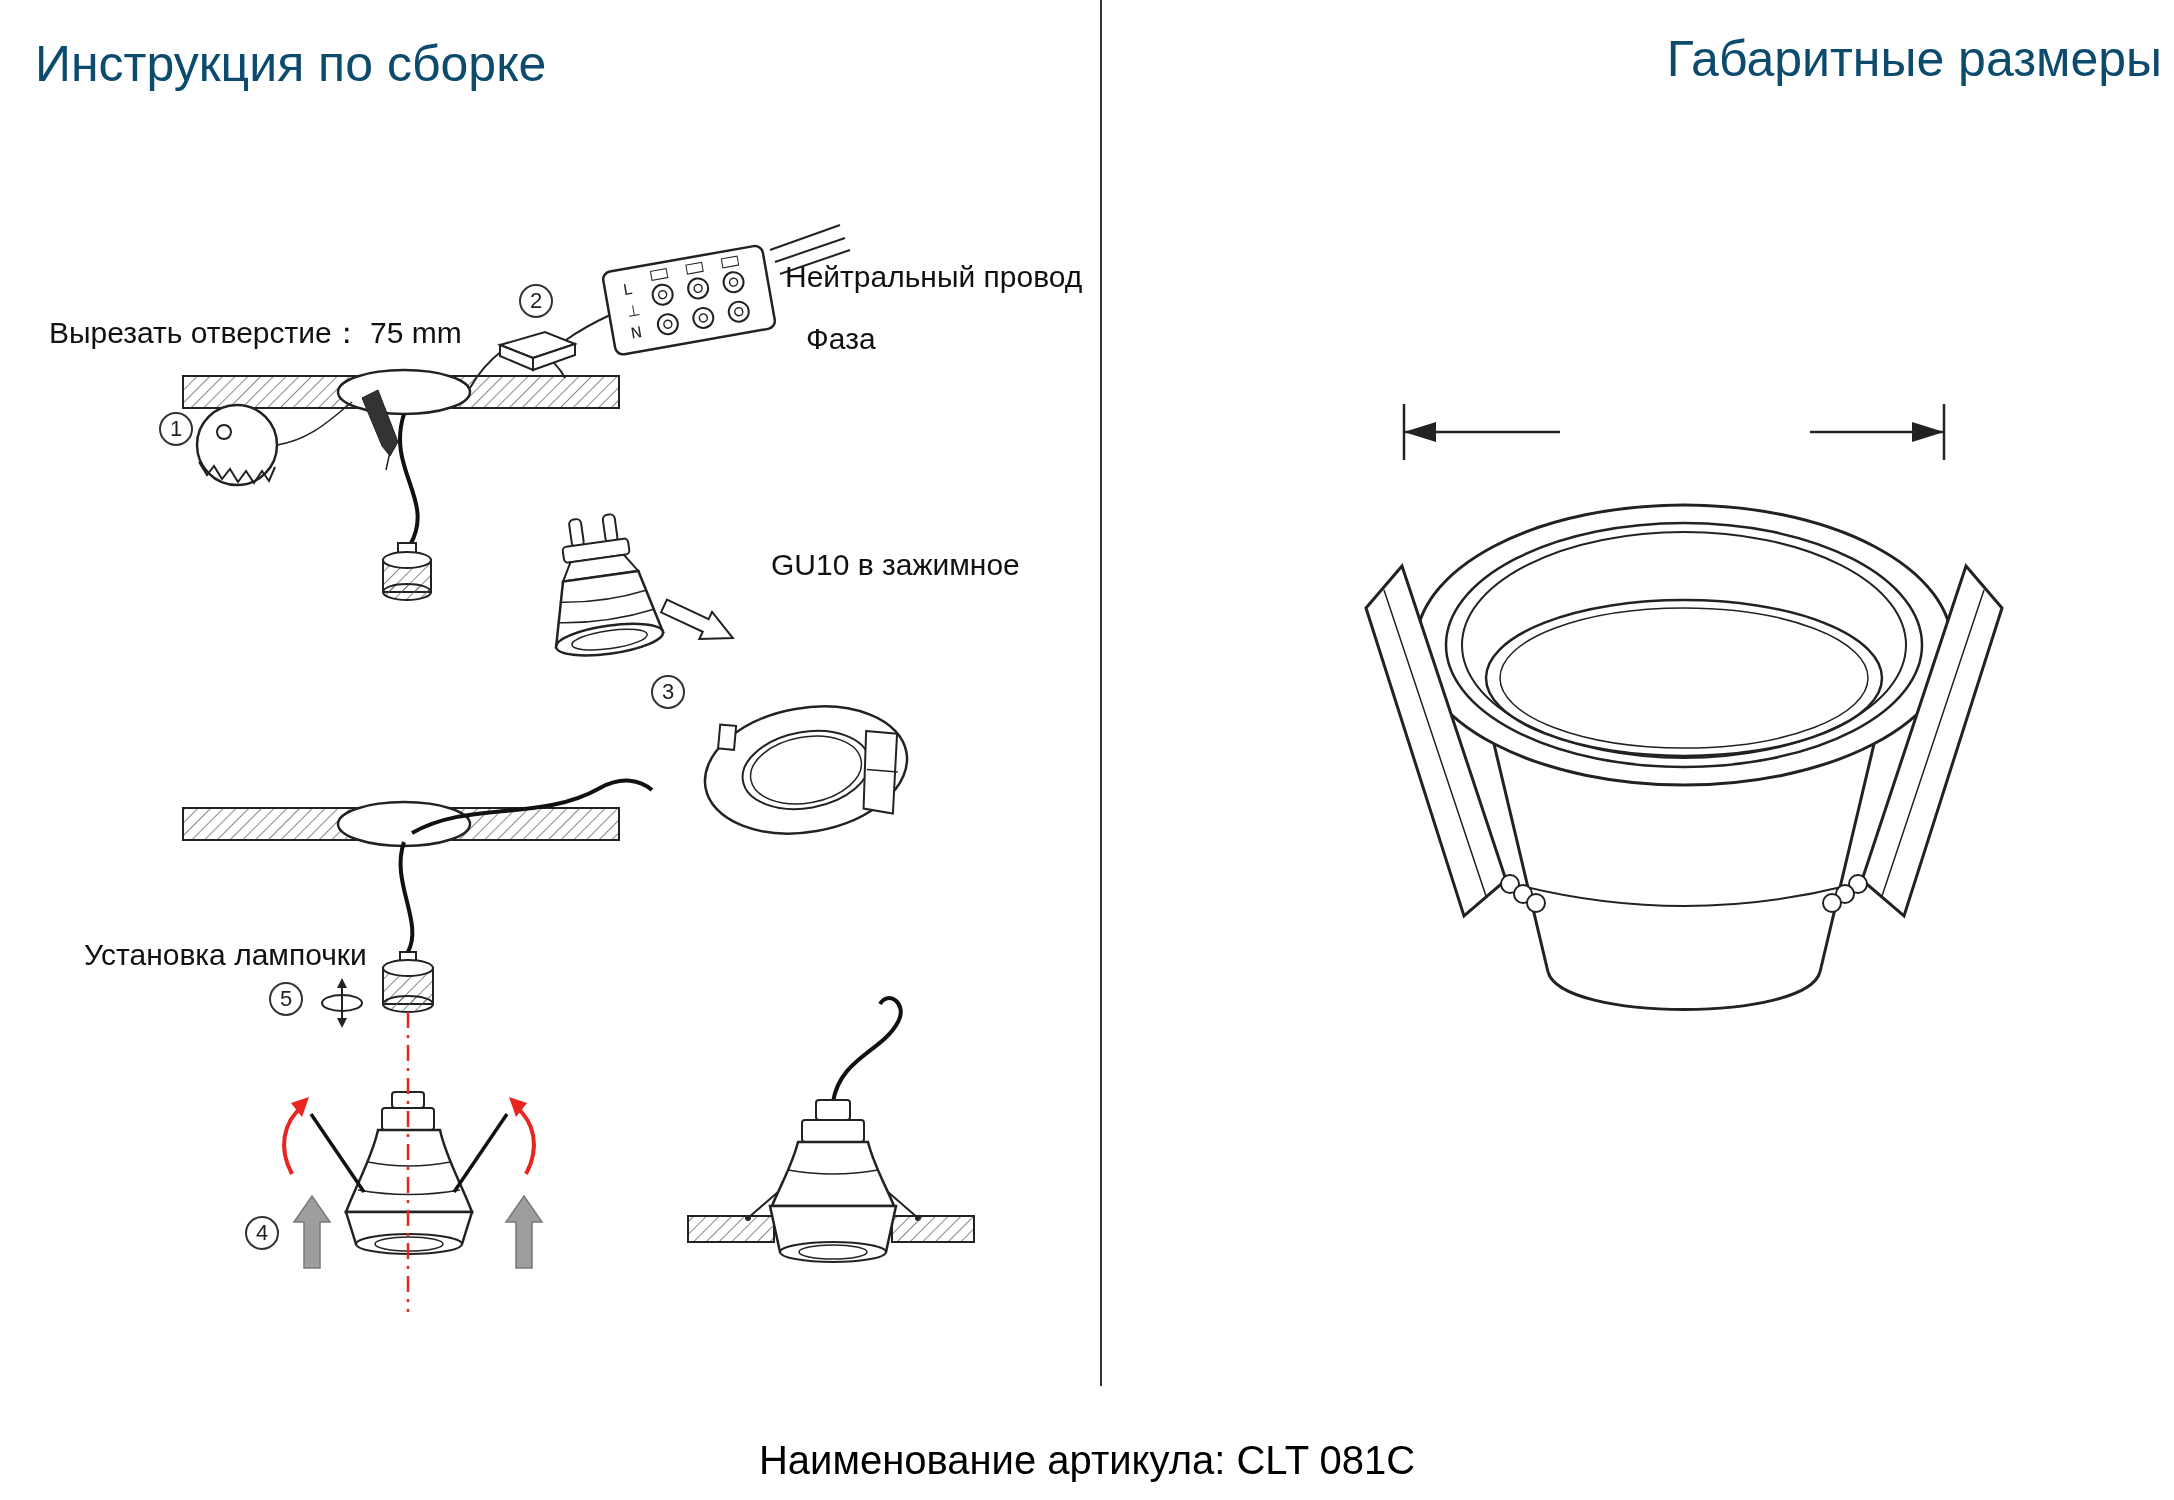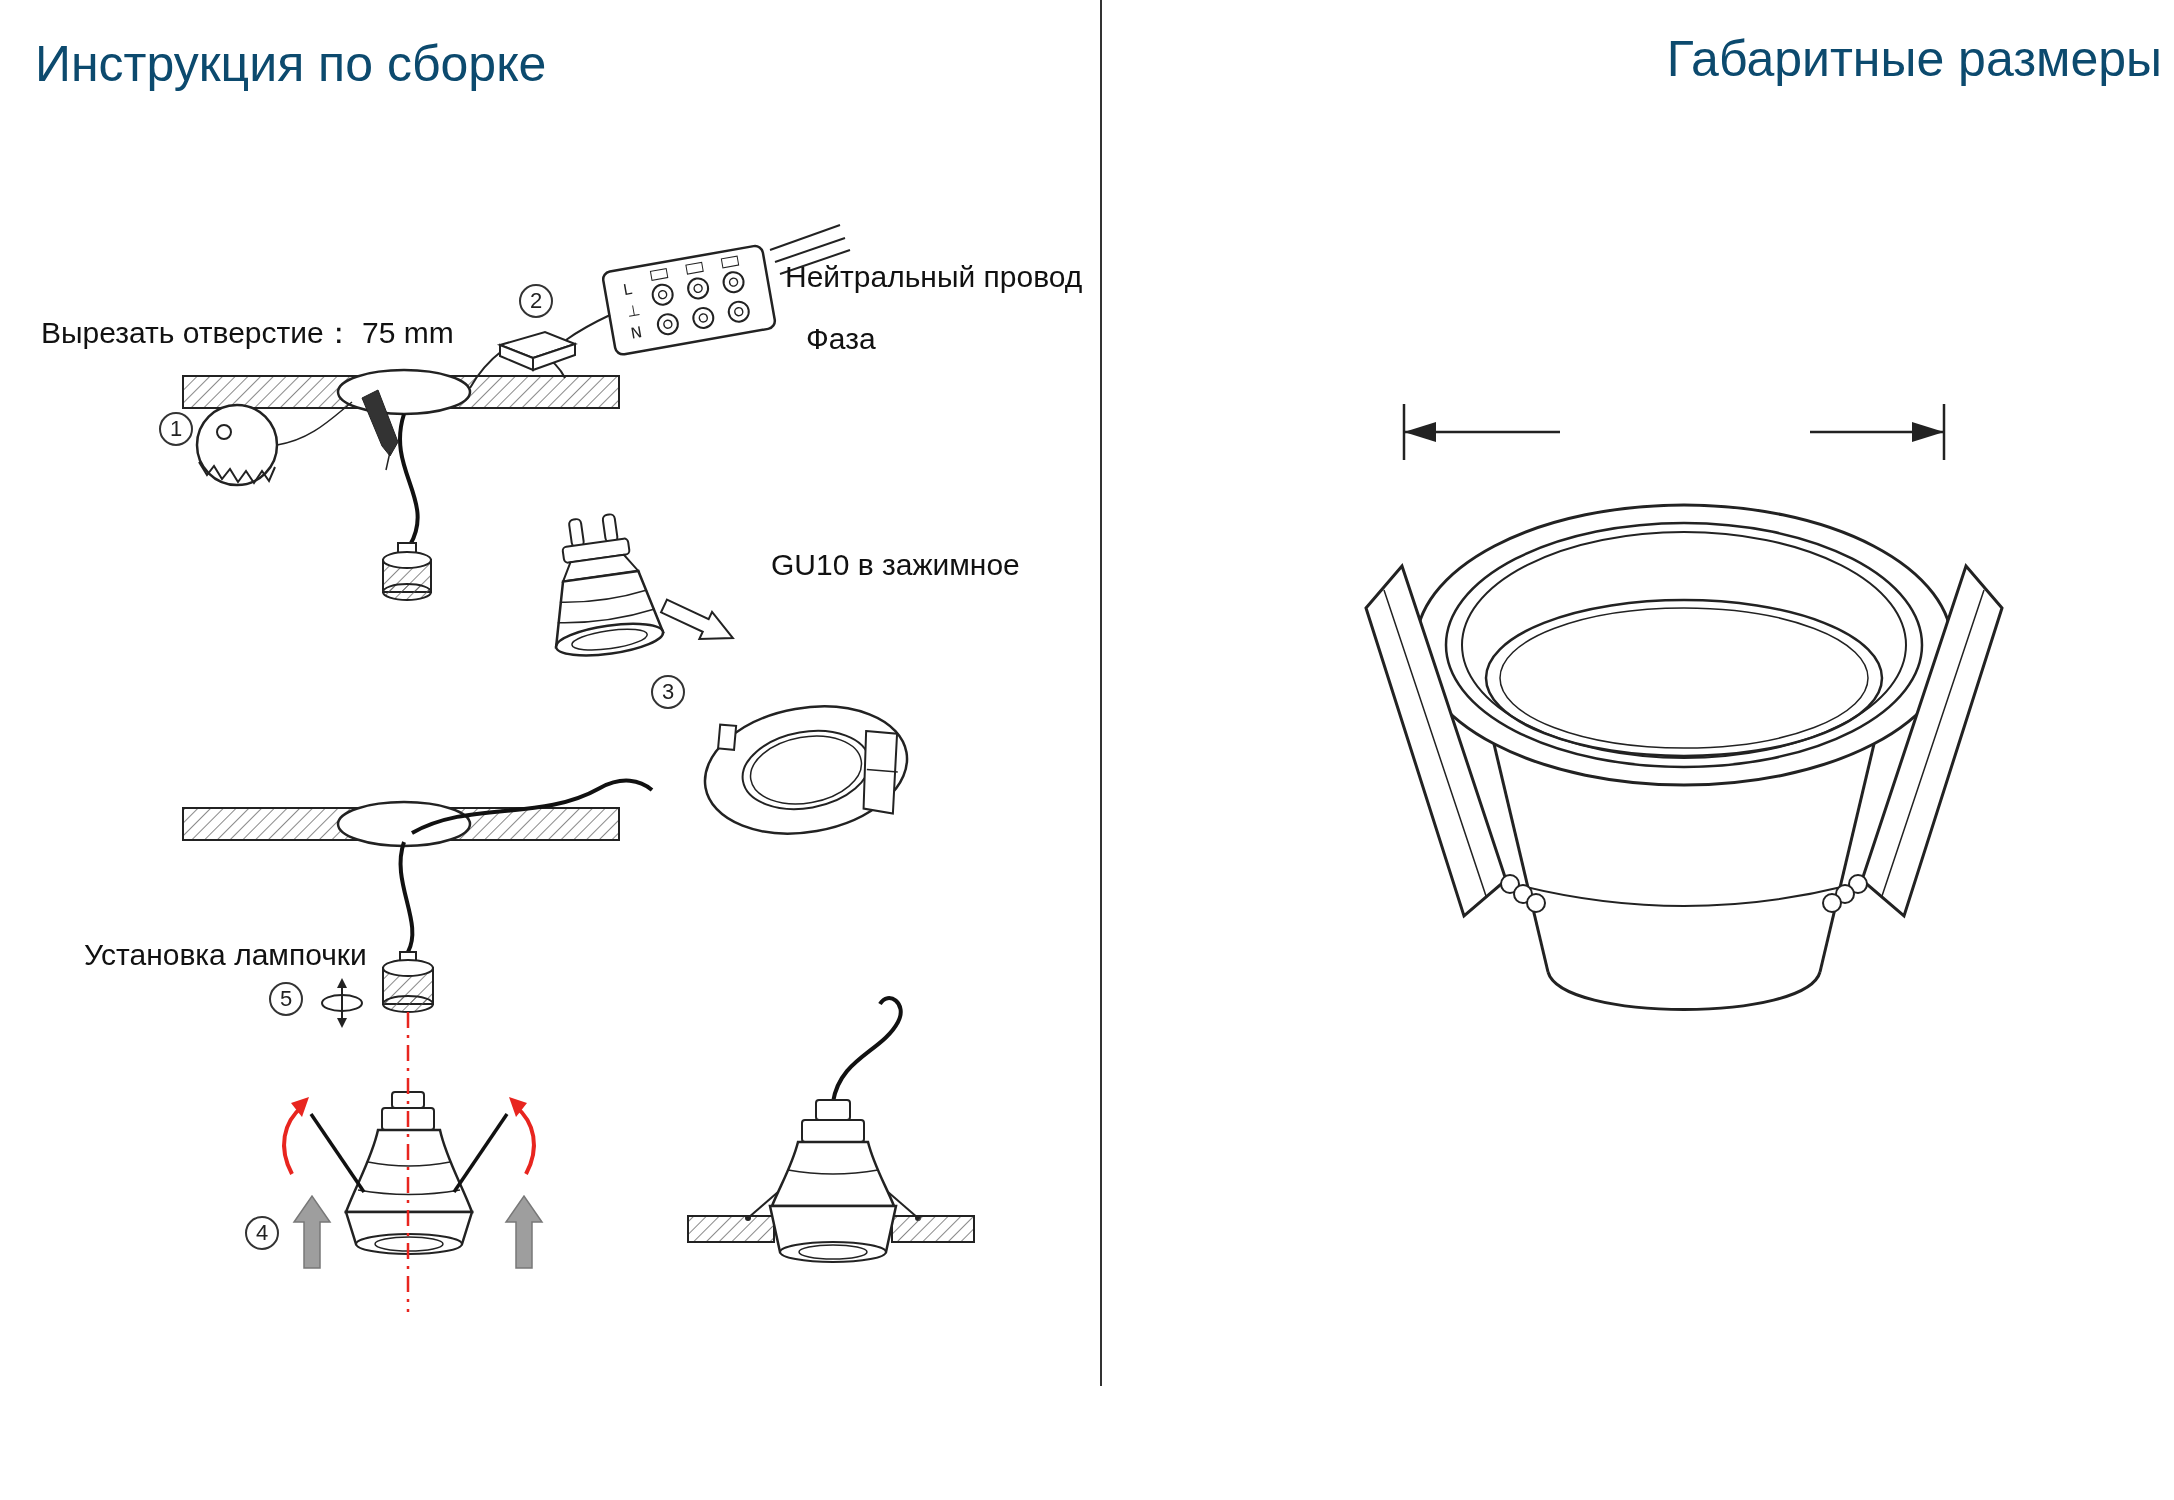--- a/index.html
+++ b/index.html
@@ -211,32 +211,33 @@
       <circle cx="1845" cy="894" r="9" fill="#fff" stroke="#222" stroke-width="2"></circle>
       <circle cx="1832" cy="903" r="9" fill="#fff" stroke="#222" stroke-width="2"></circle>
     </g>
   </svg>
 
   <div class="divider"></div>
 
   <div class="abs title" style="left:35px;top:35px;">Инструкция по сборке</div>
   <div class="abs title" style="right:12px;top:30px;">Габаритные размеры</div>
 
-  <div class="abs label" style="left:41px;top:312px;">Вырезать отверстие： 75 mm</div>
+  <div class="abs label" style="left:49px;top:312px;">Вырезать отверстие： 75 mm</div>
 
   <div class="abs label" style="left:785px;top:256px;">Нейтральный провод</div>
   <div class="abs label" style="left:806px;top:318px;">Фаза</div>
 
   <div class="abs label" style="left:771px;top:544px;width:320px;">
     <div>GU10 в зажимное</div>
   </div>
 
   <div class="abs label" style="left:84px;top:934px;">Установка лампочки</div>
 
   <span class="circle-num" style="left:159px;top:412px;">1</span>
   <span class="circle-num" style="left:519px;top:284px;">2</span>
   <span class="circle-num" style="left:651px;top:675px;">3</span>
   <span class="circle-num" style="left:245px;top:1216px;">4</span>
   <span class="circle-num" style="left:269px;top:982px;">5</span>
 
 
+  <div class="abs footer" style="left:0;right:0;top:1438px;">Наименование артикула: CLT 081C</div>
 
 </div>
 
 </body></html>

